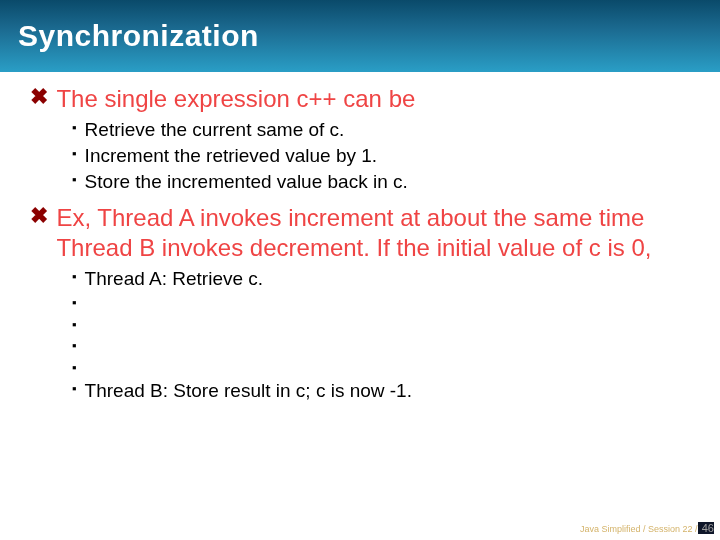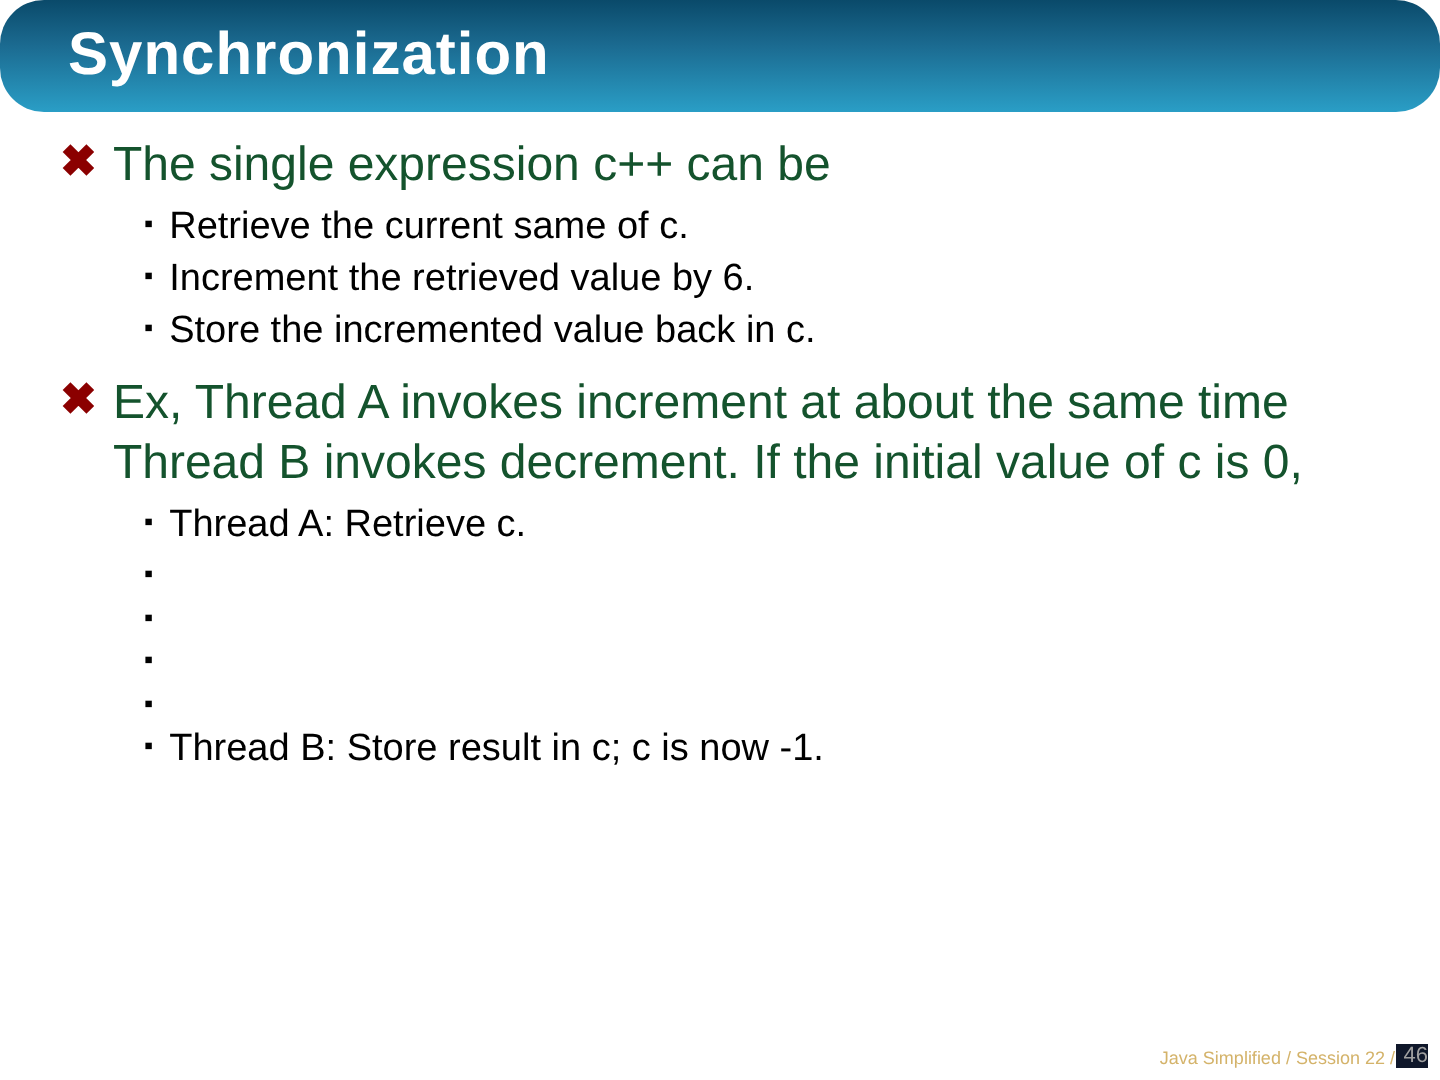--- a/index.html
+++ b/index.html
@@ -1,22 +1,22 @@
 <!DOCTYPE html>
 <html><head>
 <meta charset="utf-8">
 <style>
   * { margin: 0; padding: 0; box-sizing: border-box; }
   body { width: 720px; height: 540px; font-family: Arial, Helvetica, sans-serif; background: #fff; overflow: hidden; position: relative; }
-  .title-bar { width: 100%; height: 56px; background: linear-gradient(to bottom, #0a4a6a 0%, #1b6a90 40%, #2a9ec6 100%); display: flex; align-items: center; padding-left: 34px; border-radius: 22px; }
+  .title-bar { width: 100%; height: 72px; background: linear-gradient(to bottom, #0a4a6a 0%, #1b6a90 40%, #2a9ec6 100%); display: flex; align-items: center; padding-left: 18px; }
   .title-bar h1 { color: #fff; font-weight: bold; font-size: 30px; letter-spacing: 0.5px; }
   .content { padding: 12px 30px 0 30px; }
   .main-item { display: flex; align-items: flex-start; margin-bottom: 2px; }
   .main-bullet { color: #8b0000; font-size: 22px; font-weight: bold; margin-right: 8px; line-height: 1.2; }
-  .main-text { font-size: 24px; color: #14532d; line-height: 1.25; }
+  .main-text { font-size: 24px; color: #ef4444; line-height: 1.25; }
   .sub-list { margin-left: 42px; margin-top: 4px; margin-bottom: 10px; }
   .sub-item { display: flex; align-items: flex-start; margin-bottom: 2px; }
   .sub-bullet { color: #000; font-size: 13px; margin-right: 8px; line-height: 1.5; }
   .sub-text { font-size: 19px; color: #000; line-height: 1.25; }
   .footer { position: absolute; bottom: 6px; right: 10px; font-size: 9px; color: #d4b36a; }
   .pagenum { position: absolute; bottom: 6px; right: 6px; font-size: 11px; color: #a0a0a0; background: #0f172a; padding-left: 4px; }
 </style>
 </head>
 <body>
 
@@ -30,21 +30,21 @@
     <span class="main-bullet">✖</span>
     <span class="main-text">The single expression c++ can be</span>
   </div>
   <div class="sub-list">
     <div class="sub-item">
       <span class="sub-bullet">▪</span>
       <span class="sub-text">Retrieve the current same of c.</span>
     </div>
     <div class="sub-item">
       <span class="sub-bullet">▪</span>
-      <span class="sub-text">Increment the retrieved value by 6.</span>
+      <span class="sub-text">Increment the retrieved value by 1.</span>
     </div>
     <div class="sub-item">
       <span class="sub-bullet">▪</span>
       <span class="sub-text">Store the incremented value back in c.</span>
     </div>
   </div>
 
   <div class="main-item">
     <span class="main-bullet">✖</span>
     <span class="main-text">Ex, Thread A invokes increment at about the same time Thread B invokes decrement. If the initial value of c is 0,</span>

